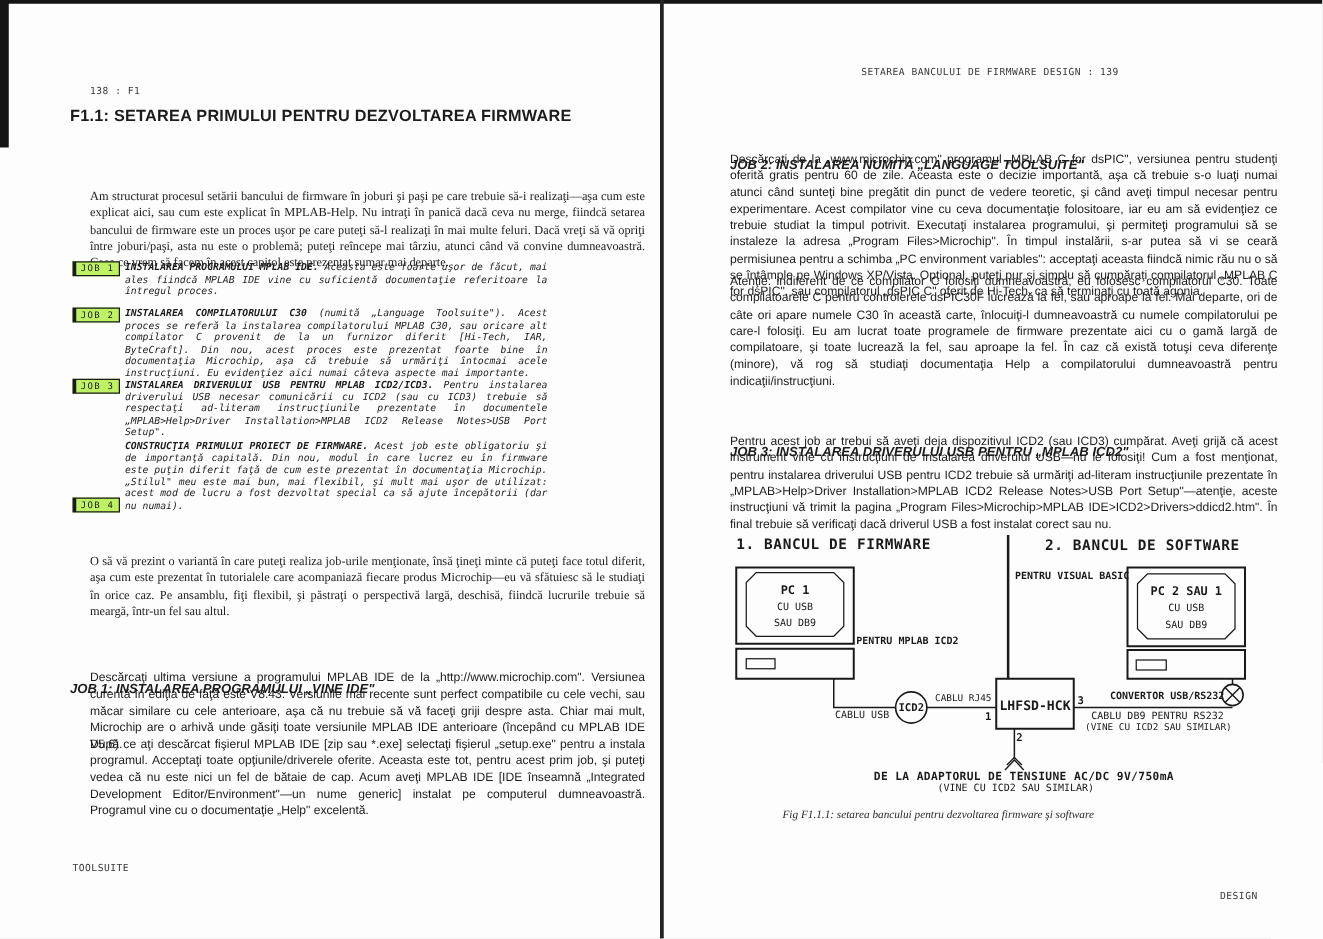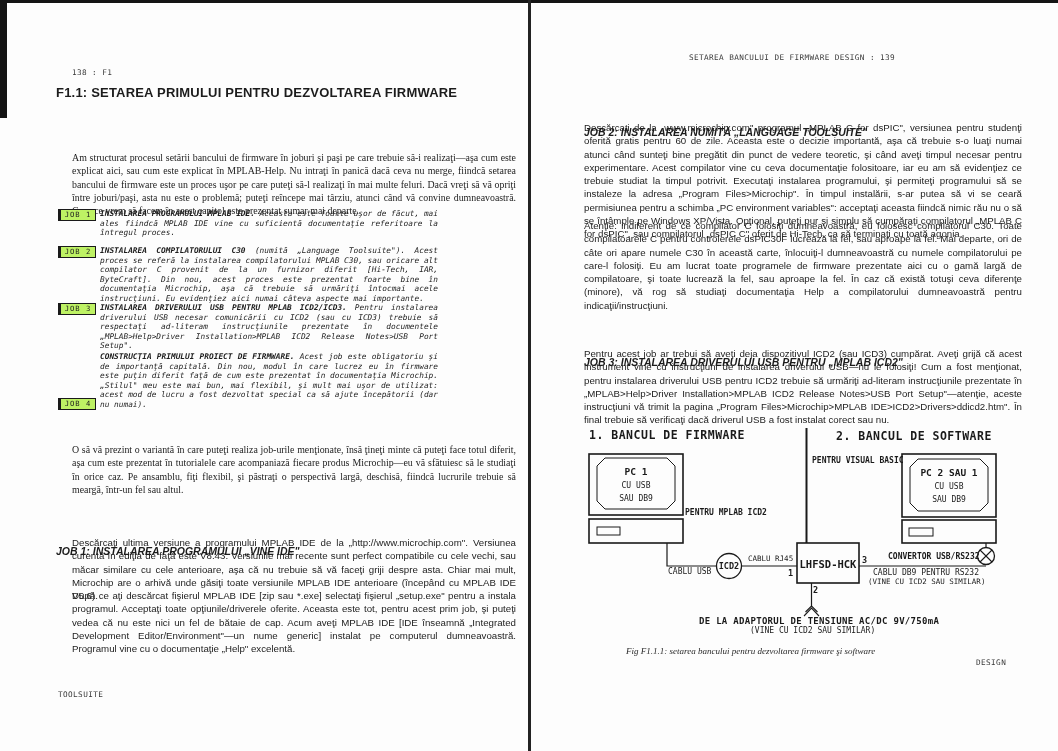--- a/index.html
+++ b/index.html
@@ -137,15 +137,15 @@
       <rect x="342" y="29" width="94" height="63" stroke-width="1.6"></rect>
       <polygon points="358,34 420,34 428,42 428,78 420,86 358,86 350,78 350,42" stroke-width="1"></polygon>
       <text x="389" y="51" text-anchor="middle" class="t-pc">PC 2 SAU 1</text>
       <text x="389" y="64" text-anchor="middle" class="t-sm">CU USB</text>
       <text x="389" y="77" text-anchor="middle" class="t-sm">SAU DB9</text>
       <rect x="342" y="95" width="94" height="23" stroke-width="1.6"></rect>
       <rect x="349" y="103" width="24" height="8" stroke-width="1"></rect>
     </svg>
 
     <div class="abs caption" style="left:586px;top:646px;margin-left:40px;">Fig F1.1.1: setarea bancului pentru dezvoltarea firmware şi software</div>
-    <div class="abs mono-small" style="left:976px;top:658px;">DESIGN</div>
+    <div class="abs mono-small" style="left:976px;top:712px;">DESIGN</div>
   </div>
 </div>
 
 </body></html>

